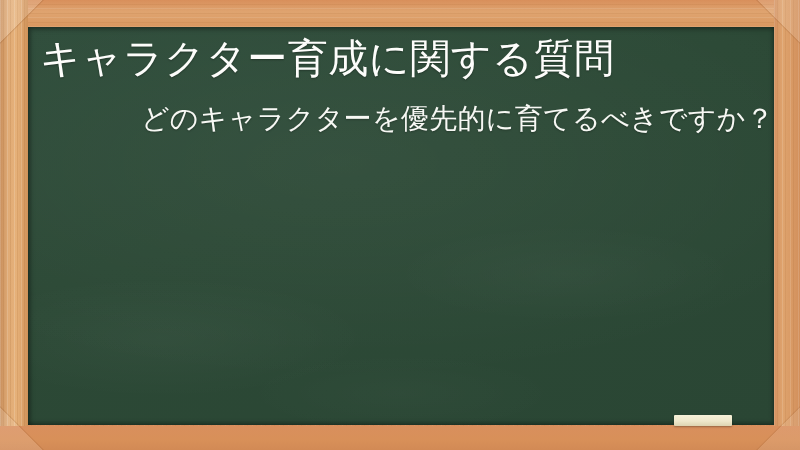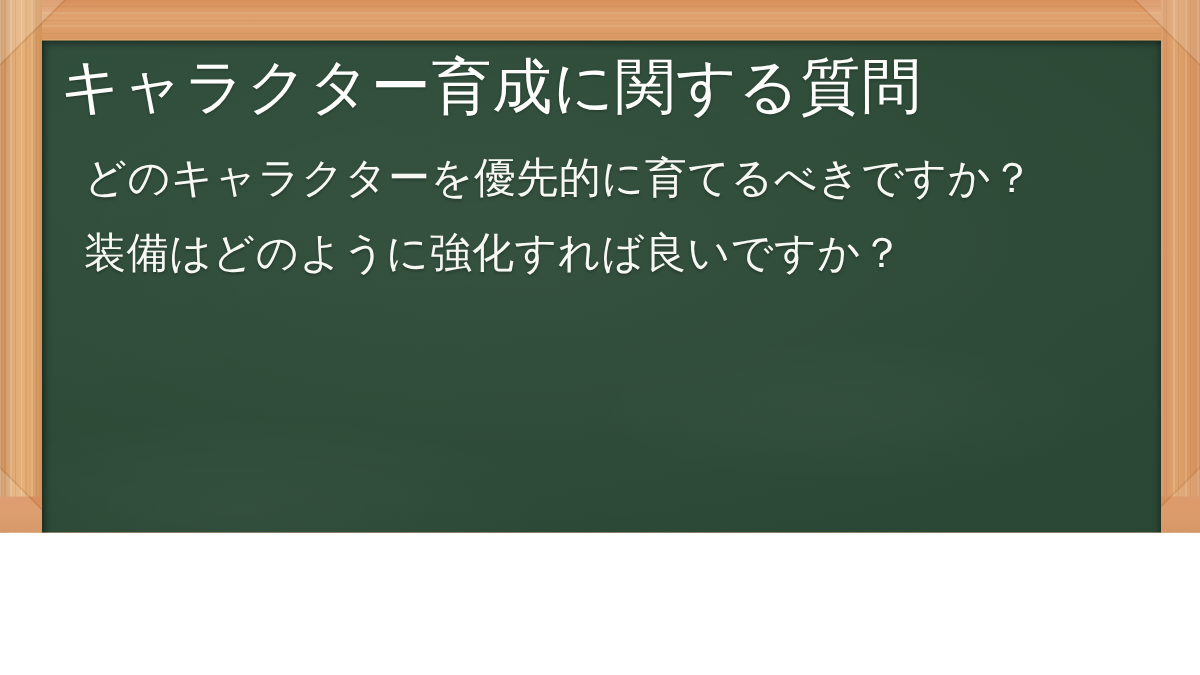--- a/index.html
+++ b/index.html
@@ -12,21 +12,21 @@
     width: 800px;
     height: 450px;
     overflow: hidden;
     font-family: "DejaVu Sans", "Liberation Sans", sans-serif;
   }
 
   
   .board-frame {
     position: relative;
     width: 800px;
-    height: 355px;
+    height: 450px;
     box-sizing: border-box;
     background:
       
       repeating-linear-gradient(
         90deg,
         rgba(255,255,255,0.055) 0px,
         rgba(255,255,255,0.055) 1px,
         rgba(0,0,0,0.000) 1px,
         rgba(0,0,0,0.000) 4px,
         rgba(120,62,20,0.055) 4px,
@@ -166,20 +166,21 @@
   .underline {
     margin: 9px 0 0 12px;
     width: 712px;
     height: 2px;
     background: rgba(255,255,255,0.0);
   }
   .lines {
     margin: 14px 0 0 0;
     padding: 0;
     list-style: none;
+    text-align: right;
   }
   .lines li {
     color: #f7f8f4;
     font-size: 28px;
     line-height: 1.0;
     letter-spacing: 0.3px;
     padding: 0 0 0 28px;
     margin: 0 0 22px 0;
     text-shadow: 0 1px 2px rgba(0,0,0,0.26);
     white-space: nowrap;
@@ -216,21 +217,20 @@
 
   <div class="chalkboard">
     <div class="board-inner">
 
       <h1 class="title">キャラクター育成に関する質問</h1>
 
       <div class="underline"></div>
 
       <ul class="lines">
         <li>どのキャラクターを優先的に育てるべきですか？</li>
-        <li>装備はどのように強化すれば良いですか？</li>
       </ul>
 
     </div>
   </div>
 
   <div class="chalk-stick"></div>
 
 </div>
 
 </body></html>

